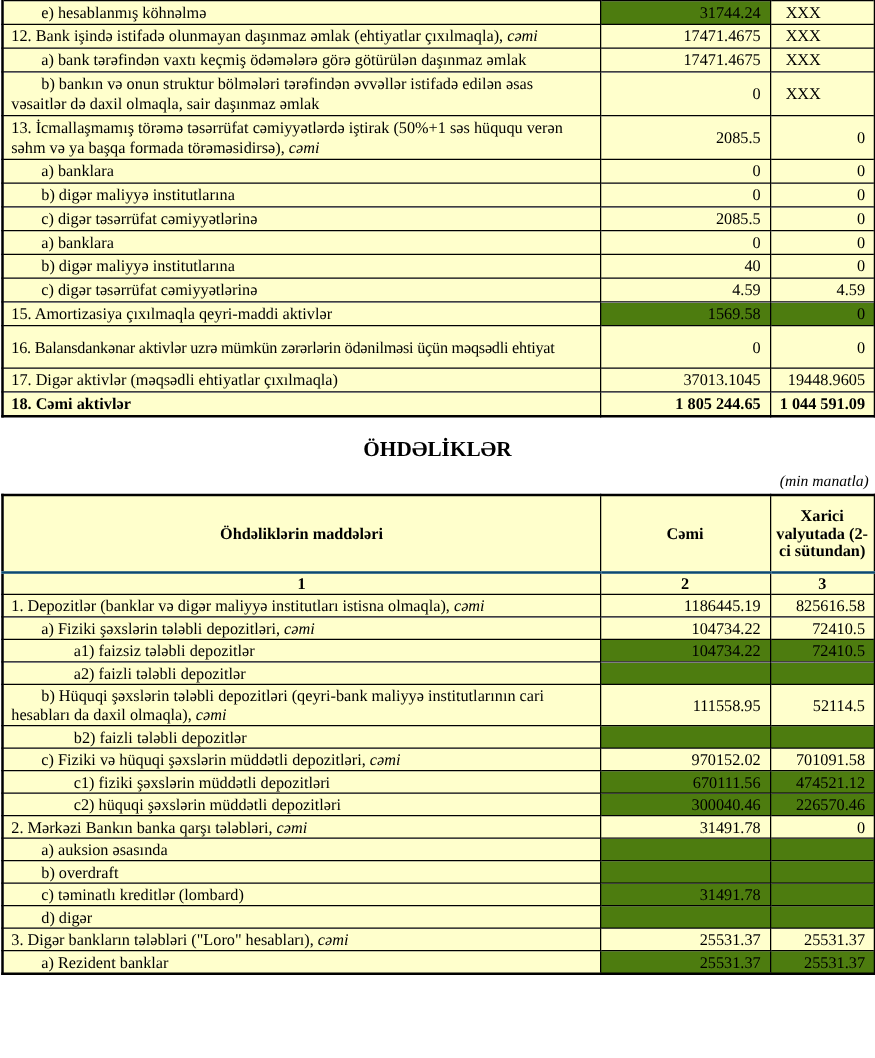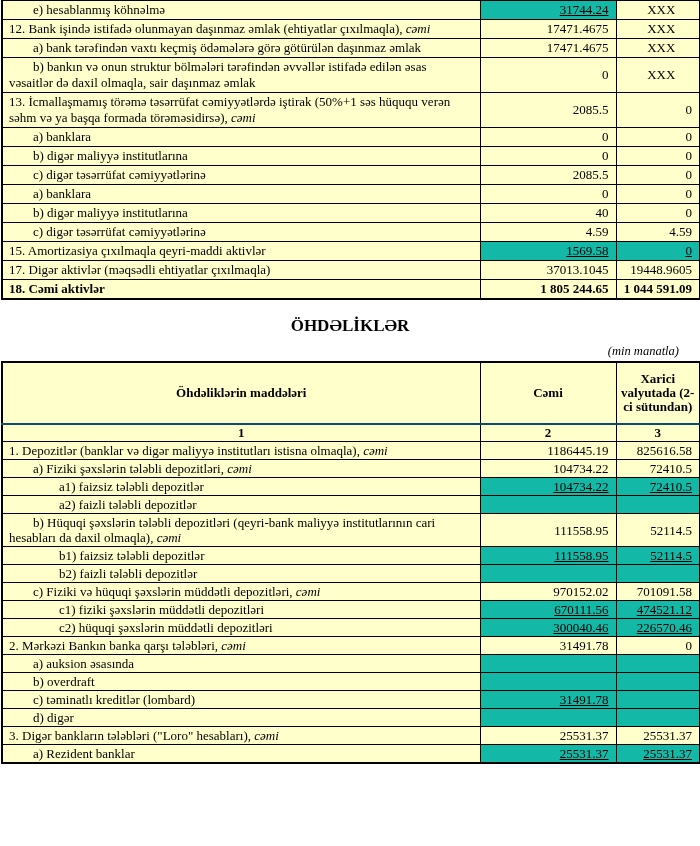--- a/index.html
+++ b/index.html
@@ -32,22 +32,22 @@
   }
   .t1 { border: 2px solid #000; border-top-width: 1px; }
   .t2 { border: 2px solid #000; }
   .t1 td { line-height: 16px; }
   .t2 td { line-height: 15px; }
 
   td.lbl { text-align: left; padding-left: 6px; padding-right: 20px; }
   td.lbl.ind1 { text-indent: 24px; }
   td.lbl.ind2 { text-indent: 50px; }
   td.val { text-align: right; padding-right: 7px; }
-  td.val.ctr { text-align: center; padding-right: 5px; padding-left: 12px; }
-  td.white { background: #14b8a6; text-decoration: underline; }
+  td.val.ctr { text-align: left; padding-right: 5px; padding-left: 12px; }
+  td.white { background: #4d7c0f; }
   .bold { font-weight: bold; }
   tr.tall td { height: 31px; }
   td.nw { white-space: nowrap; letter-spacing: -0.2px; }
 
   .t2 tr.hdr td {
     font-weight: bold; text-align: center;
     line-height: 14px; padding: 2px 3px;
     height: 56px; text-indent: 0;
     border-bottom: 2px solid #0c4a6e;
   }
@@ -56,21 +56,21 @@
     line-height: 14px; padding: 1px 3px;
   }
 
   .section-title {
     text-align: center; font-weight: bold;
     font-size: 17px; margin: 16px 0 8px 0;
     font-family: Liberation Serif, serif;
   }
   .unit-note {
     text-align: right; font-style: italic;
-    font-size: 12.5px; padding-right: 5px; margin: 0 16px 2px 0;
+    font-size: 12.5px; padding-right: 5px; margin: 0 0 2px 0;
   }
 </style>
 </head>
 <body>
 
 <div class="page">
 
   <table class="t1">
     <colgroup>
         <col class="c1">
@@ -130,20 +130,25 @@
         </tr>
         <tr>
           <td class="lbl ind1"><span>c) digər təsərrüfat cəmiyyətlərinə</span></td>
           <td class="val">4.59</td>
           <td class="val">4.59</td>
         </tr>
         <tr>
           <td class="lbl ind0"><span>15. Amortizasiya çıxılmaqla qeyri-maddi aktivlər</span></td>
           <td class="val white">1569.58</td>
           <td class="val white">0</td>
+        </tr>
+        <tr class="tall">
+          <td class="lbl ind0 nw"><span>16. Balansdankənar aktivlər uzrə mümkün zərərlərin ödənilməsi üçün məqsədli ehtiyat</span></td>
+          <td class="val">0</td>
+          <td class="val">0</td>
         </tr>
         <tr>
           <td class="lbl ind0"><span>17. Digər aktivlər (məqsədli ehtiyatlar çıxılmaqla)</span></td>
           <td class="val">37013.1045</td>
           <td class="val">19448.9605</td>
         </tr>
         <tr>
           <td class="lbl ind0 bold"><span>18. Cəmi aktivlər</span></td>
           <td class="val bold">1 805 244.65</td>
           <td class="val bold">1 044 591.09</td>
@@ -191,25 +196,20 @@
           <td class="lbl ind2"><span>a2) faizli tələbli depozitlər</span></td>
           <td class="val white"></td>
           <td class="val white"></td>
         </tr>
         <tr>
           <td class="lbl ind1"><span>b) Hüquqi şəxslərin tələbli depozitləri (qeyri-bank maliyyə institutlarının cari hesabları da daxil olmaqla), </span><i>cəmi</i></td>
           <td class="val">111558.95</td>
           <td class="val">52114.5</td>
         </tr>
         <tr>
-          <td class="lbl ind2"><span>b1) faizsiz tələbli depozitlər</span></td>
-          <td class="val white">111558.95</td>
-          <td class="val white">52114.5</td>
-        </tr>
-        <tr>
           <td class="lbl ind2"><span>b2) faizli tələbli depozitlər</span></td>
           <td class="val white"></td>
           <td class="val white"></td>
         </tr>
         <tr>
           <td class="lbl ind1"><span>c) Fiziki və hüquqi şəxslərin müddətli depozitləri, </span><i>cəmi</i></td>
           <td class="val">970152.02</td>
           <td class="val">701091.58</td>
         </tr>
         <tr>

